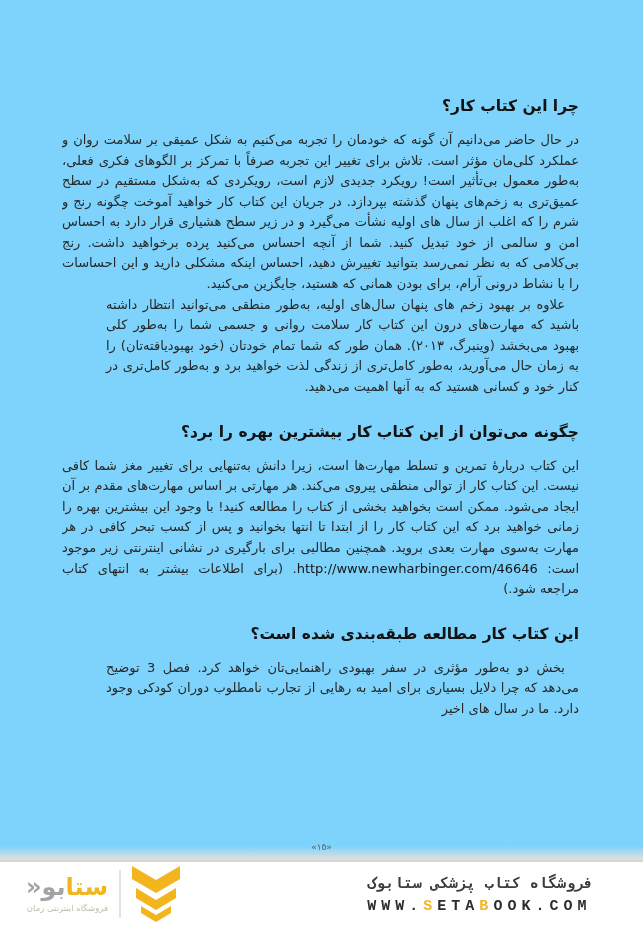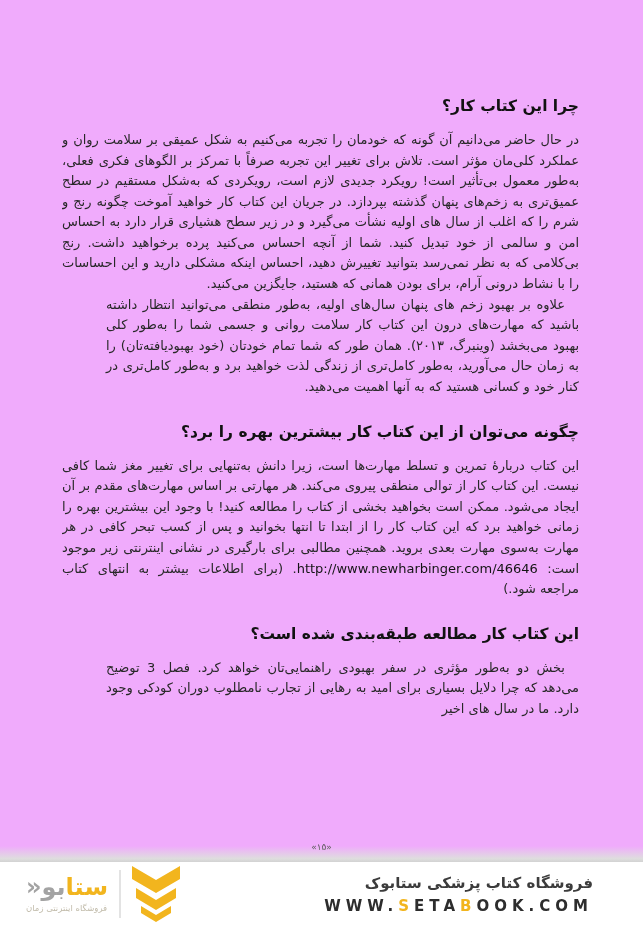--- a/index.html
+++ b/index.html
@@ -4,21 +4,21 @@
 <style>
   * { box-sizing: border-box; margin: 0; padding: 0; }
   html, body { background: #ffffff; }
   body { font-family: "DejaVu Sans", sans-serif; }
 
   .page {
     position: relative;
     width: 643px;
     height: 926px;
     margin: 0 auto;
-    background: #f0abfc;
+    background: #7dd3fc;
     overflow: hidden;
   }
 
   
   .content {
     position: absolute;
     top: 96px;
     right: 64px;
     left: 62px;
     bottom: 92px;
@@ -87,21 +87,21 @@
     justify-content: space-between;
     padding: 0 50px 0 26px;
   }
 
   .logo-group {
     display: flex;
     align-items: center;
     gap: 11px;
     cursor: pointer;
   }
-  .logo-textblock { text-align: left; }
+  .logo-textblock { text-align: right; }
   .wordmark {
     direction: rtl;
     font-size: 24px;
     font-weight: bold;
     line-height: 1;
     white-space: nowrap;
   }
   .wm-yellow { color: #F2B51E; }
   .wm-gray   { color: #A3A3A3; }
   .wm-kaf    { color: #A3A3A3; font-weight: bold; }
@@ -112,21 +112,21 @@
     direction: rtl;
     white-space: nowrap;
   }
   .logo-divider {
     width: 2px;
     height: 48px;
     background: #e3e3e3;
   }
   .emblem { display: block; }
 
-  .store-block { text-align: right; }
+  .store-block { text-align: left; font-family: Liberation Mono, monospace; }
   .store-title {
     direction: rtl;
     font-size: 15px;
     font-weight: bold;
     color: #3c3c3c;
     margin-bottom: 5px;
     white-space: nowrap;
   }
   .website {
     font-size: 15px;

